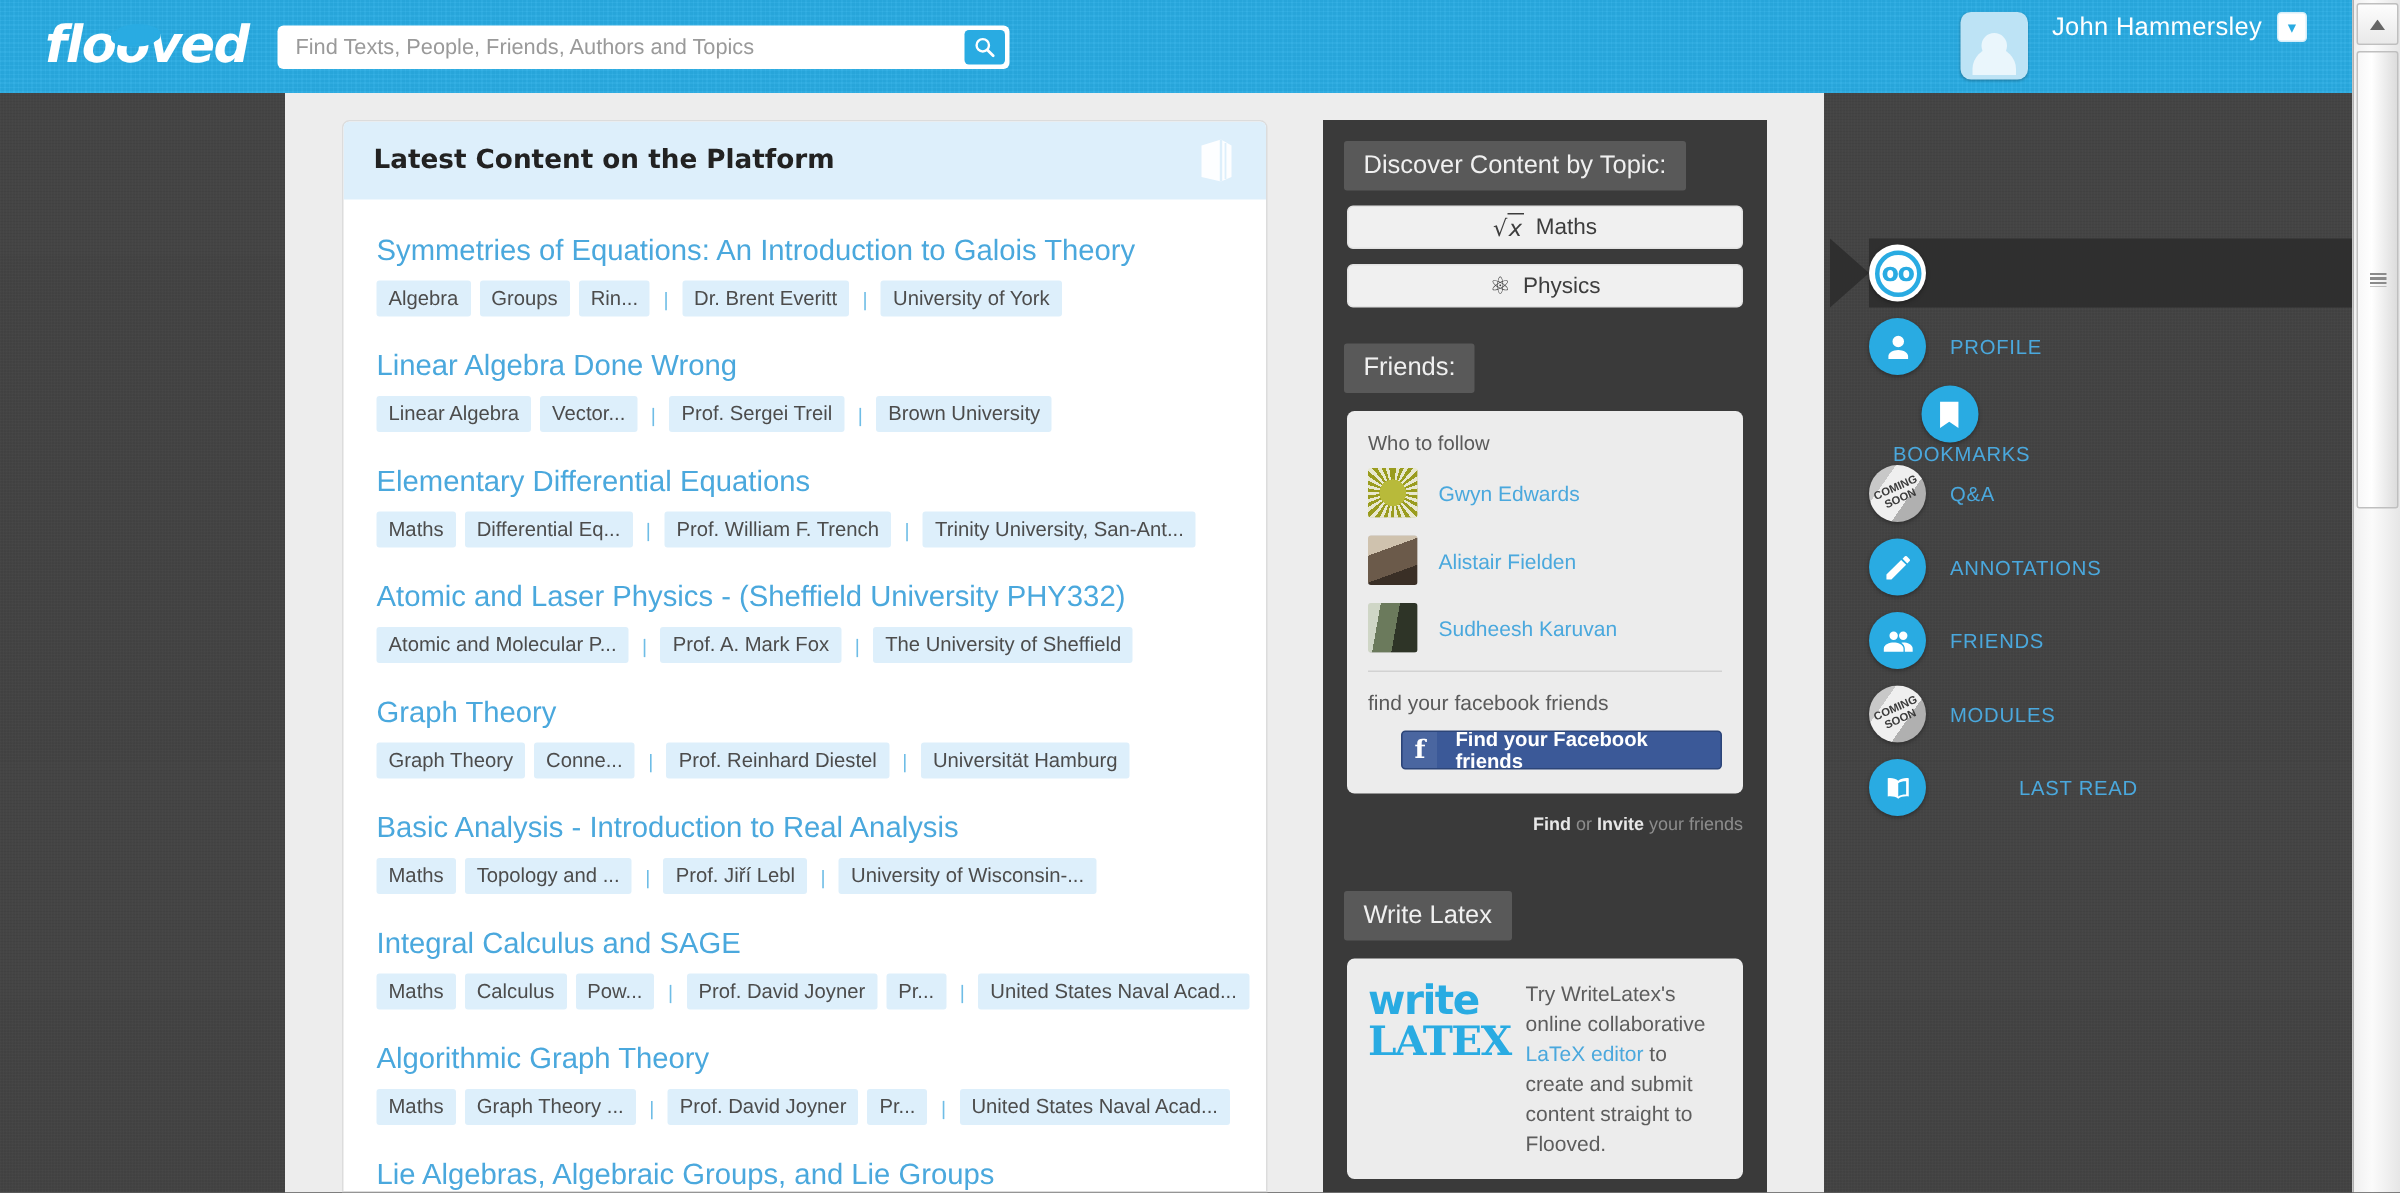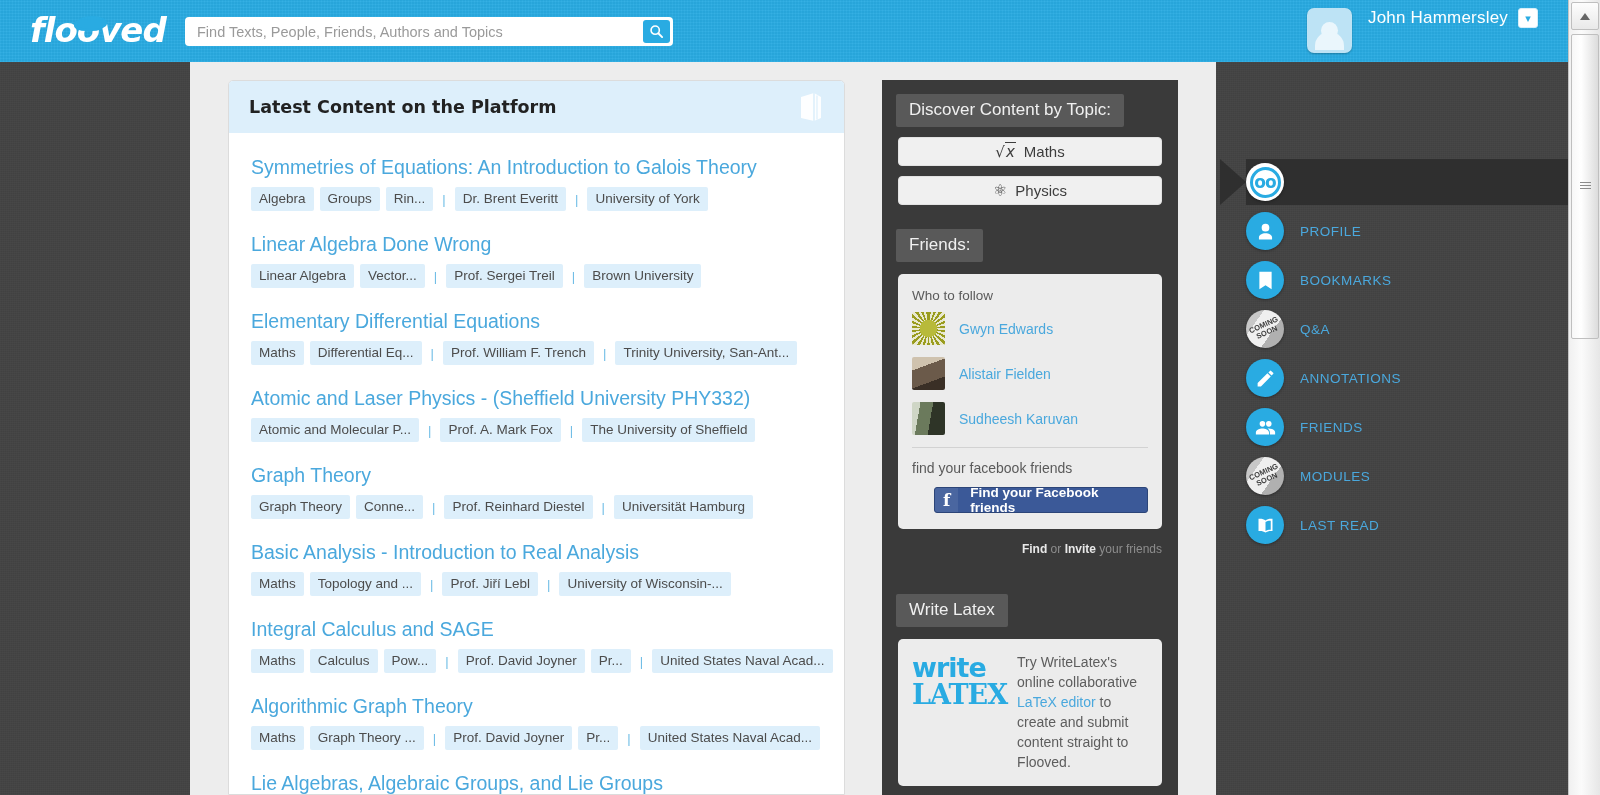--- a/index.html
+++ b/index.html
@@ -427,21 +427,21 @@
           <div class="navlabel">HOMEPAGE</div>
         </div>
         <div class="navitem" style="top: 146px;">
           <div class="navicon" style="position: relative;">
             <svg width="21" height="21" viewBox="0 0 24 24">
               <path d="M12 12a4.4 4.4 0 100-8.8 4.4 4.4 0 000 8.8zm0 2c-4 0-7.5 2.1-7.5 4.7V21h15v-2.3C19.5 16.1 16 14 12 14z" fill="#ffffff"></path>
             </svg>
           </div>
           <div class="navlabel">PROFILE</div>
         </div>
-        <div class="navitem" style="top: 195px;">
+        <div class="navitem" style="top: 195px; flex-direction: column;">
           <div class="navicon" style="position: relative;">
             <svg width="21" height="21" viewBox="0 0 24 24">
               <path d="M5 2h14v20l-7-4.6L5 22z" fill="#ffffff"></path>
             </svg>
           </div>
           <div class="navlabel">BOOKMARKS</div>
         </div>
         <div class="navitem" style="top: 244px;">
           <div class="navicon soon" style="position: relative;">
             <span style="white-space: pre-line;">COMING
@@ -465,21 +465,21 @@
           </div>
           <div class="navlabel">ANNOTATIONS</div>
         </div>
         <div class="navitem" style="top: 391px;">
           <div class="navicon soon" style="position: relative;">
             <span style="white-space: pre-line;">COMING
 SOON</span>
           </div>
           <div class="navlabel">MODULES</div>
         </div>
-        <div class="navitem" style="top: 440px;">
+        <div class="navitem" style="top: 440px; gap: 46px;">
           <div class="navicon" style="position: relative;">
             <svg width="21" height="21" viewBox="0 0 24 24">
               <path d="M12 6.2C10 4.6 7 4 4 4.4v13.9C7 17.9 10 18.5 12 20c2-1.5 5-2.1 8-1.7V4.4C17 4 14 4.6 12 6.2zm0 1.9c1.6-1 3.8-1.5 6-1.4v10.1c-2.2-.1-4.4.4-6 1.4V8.1z" fill="#ffffff"></path>
             </svg>
           </div>
           <div class="navlabel">LAST READ</div>
         </div>
       </div>
   </div>
 

